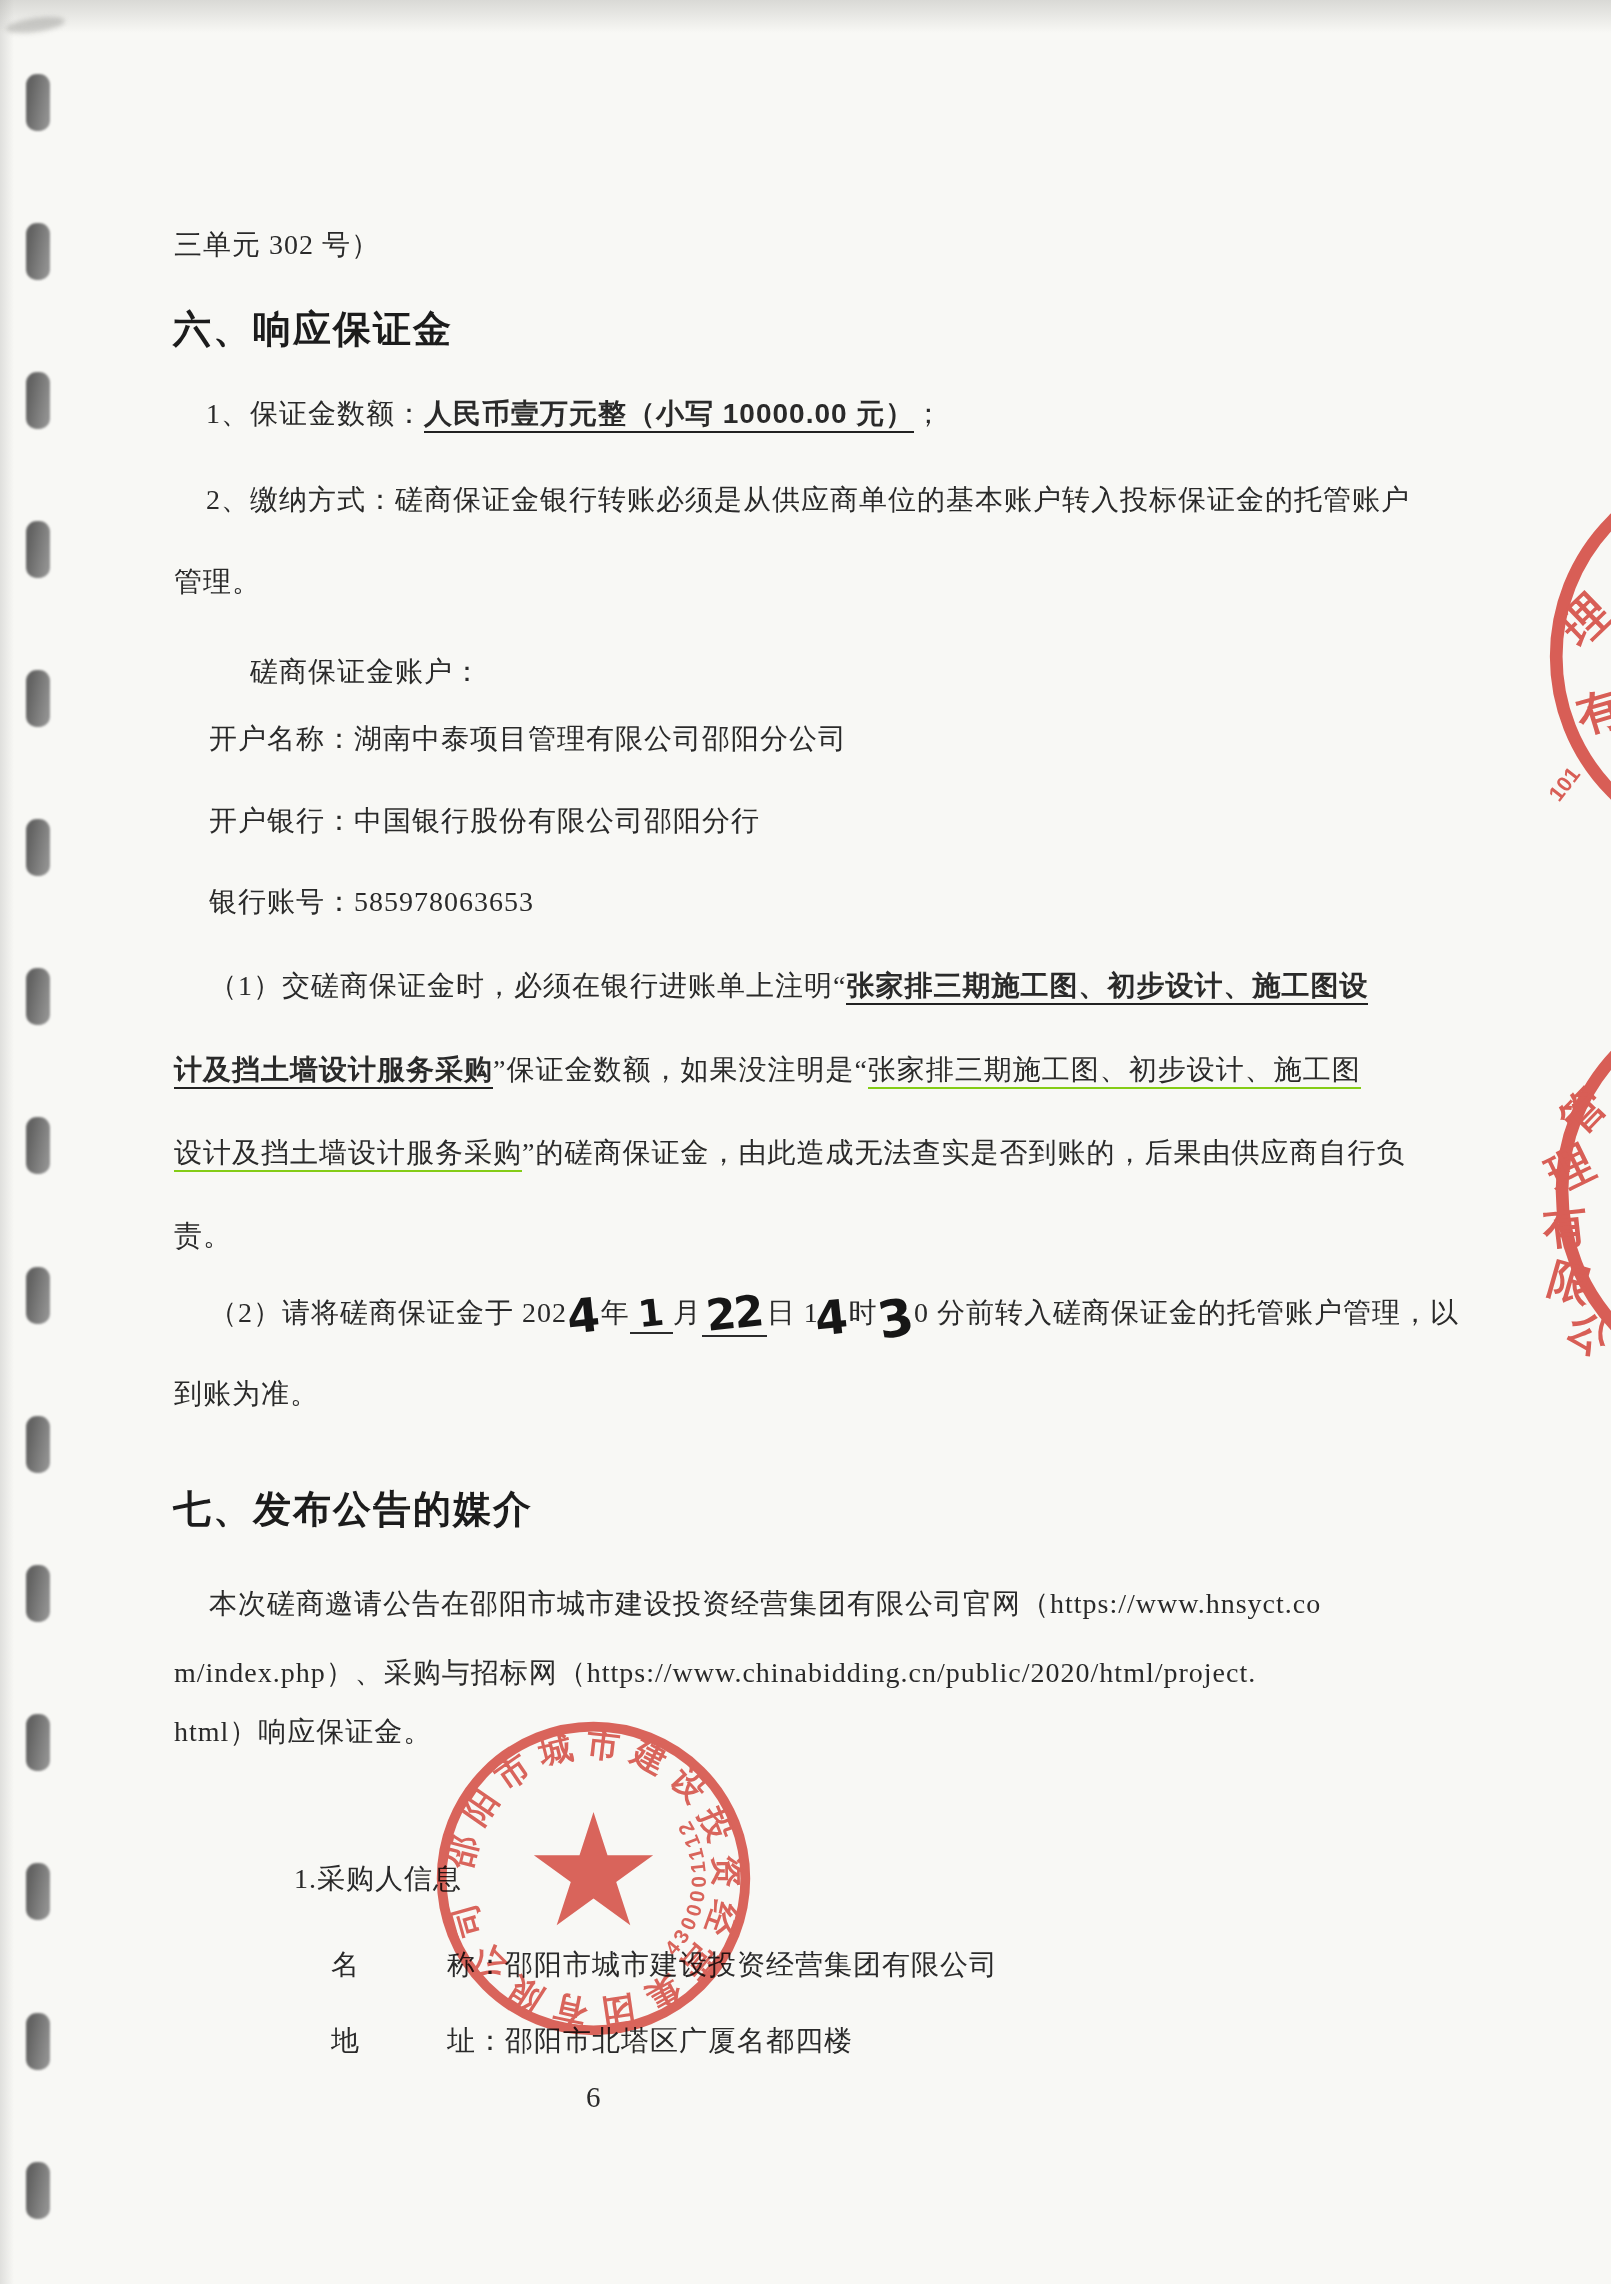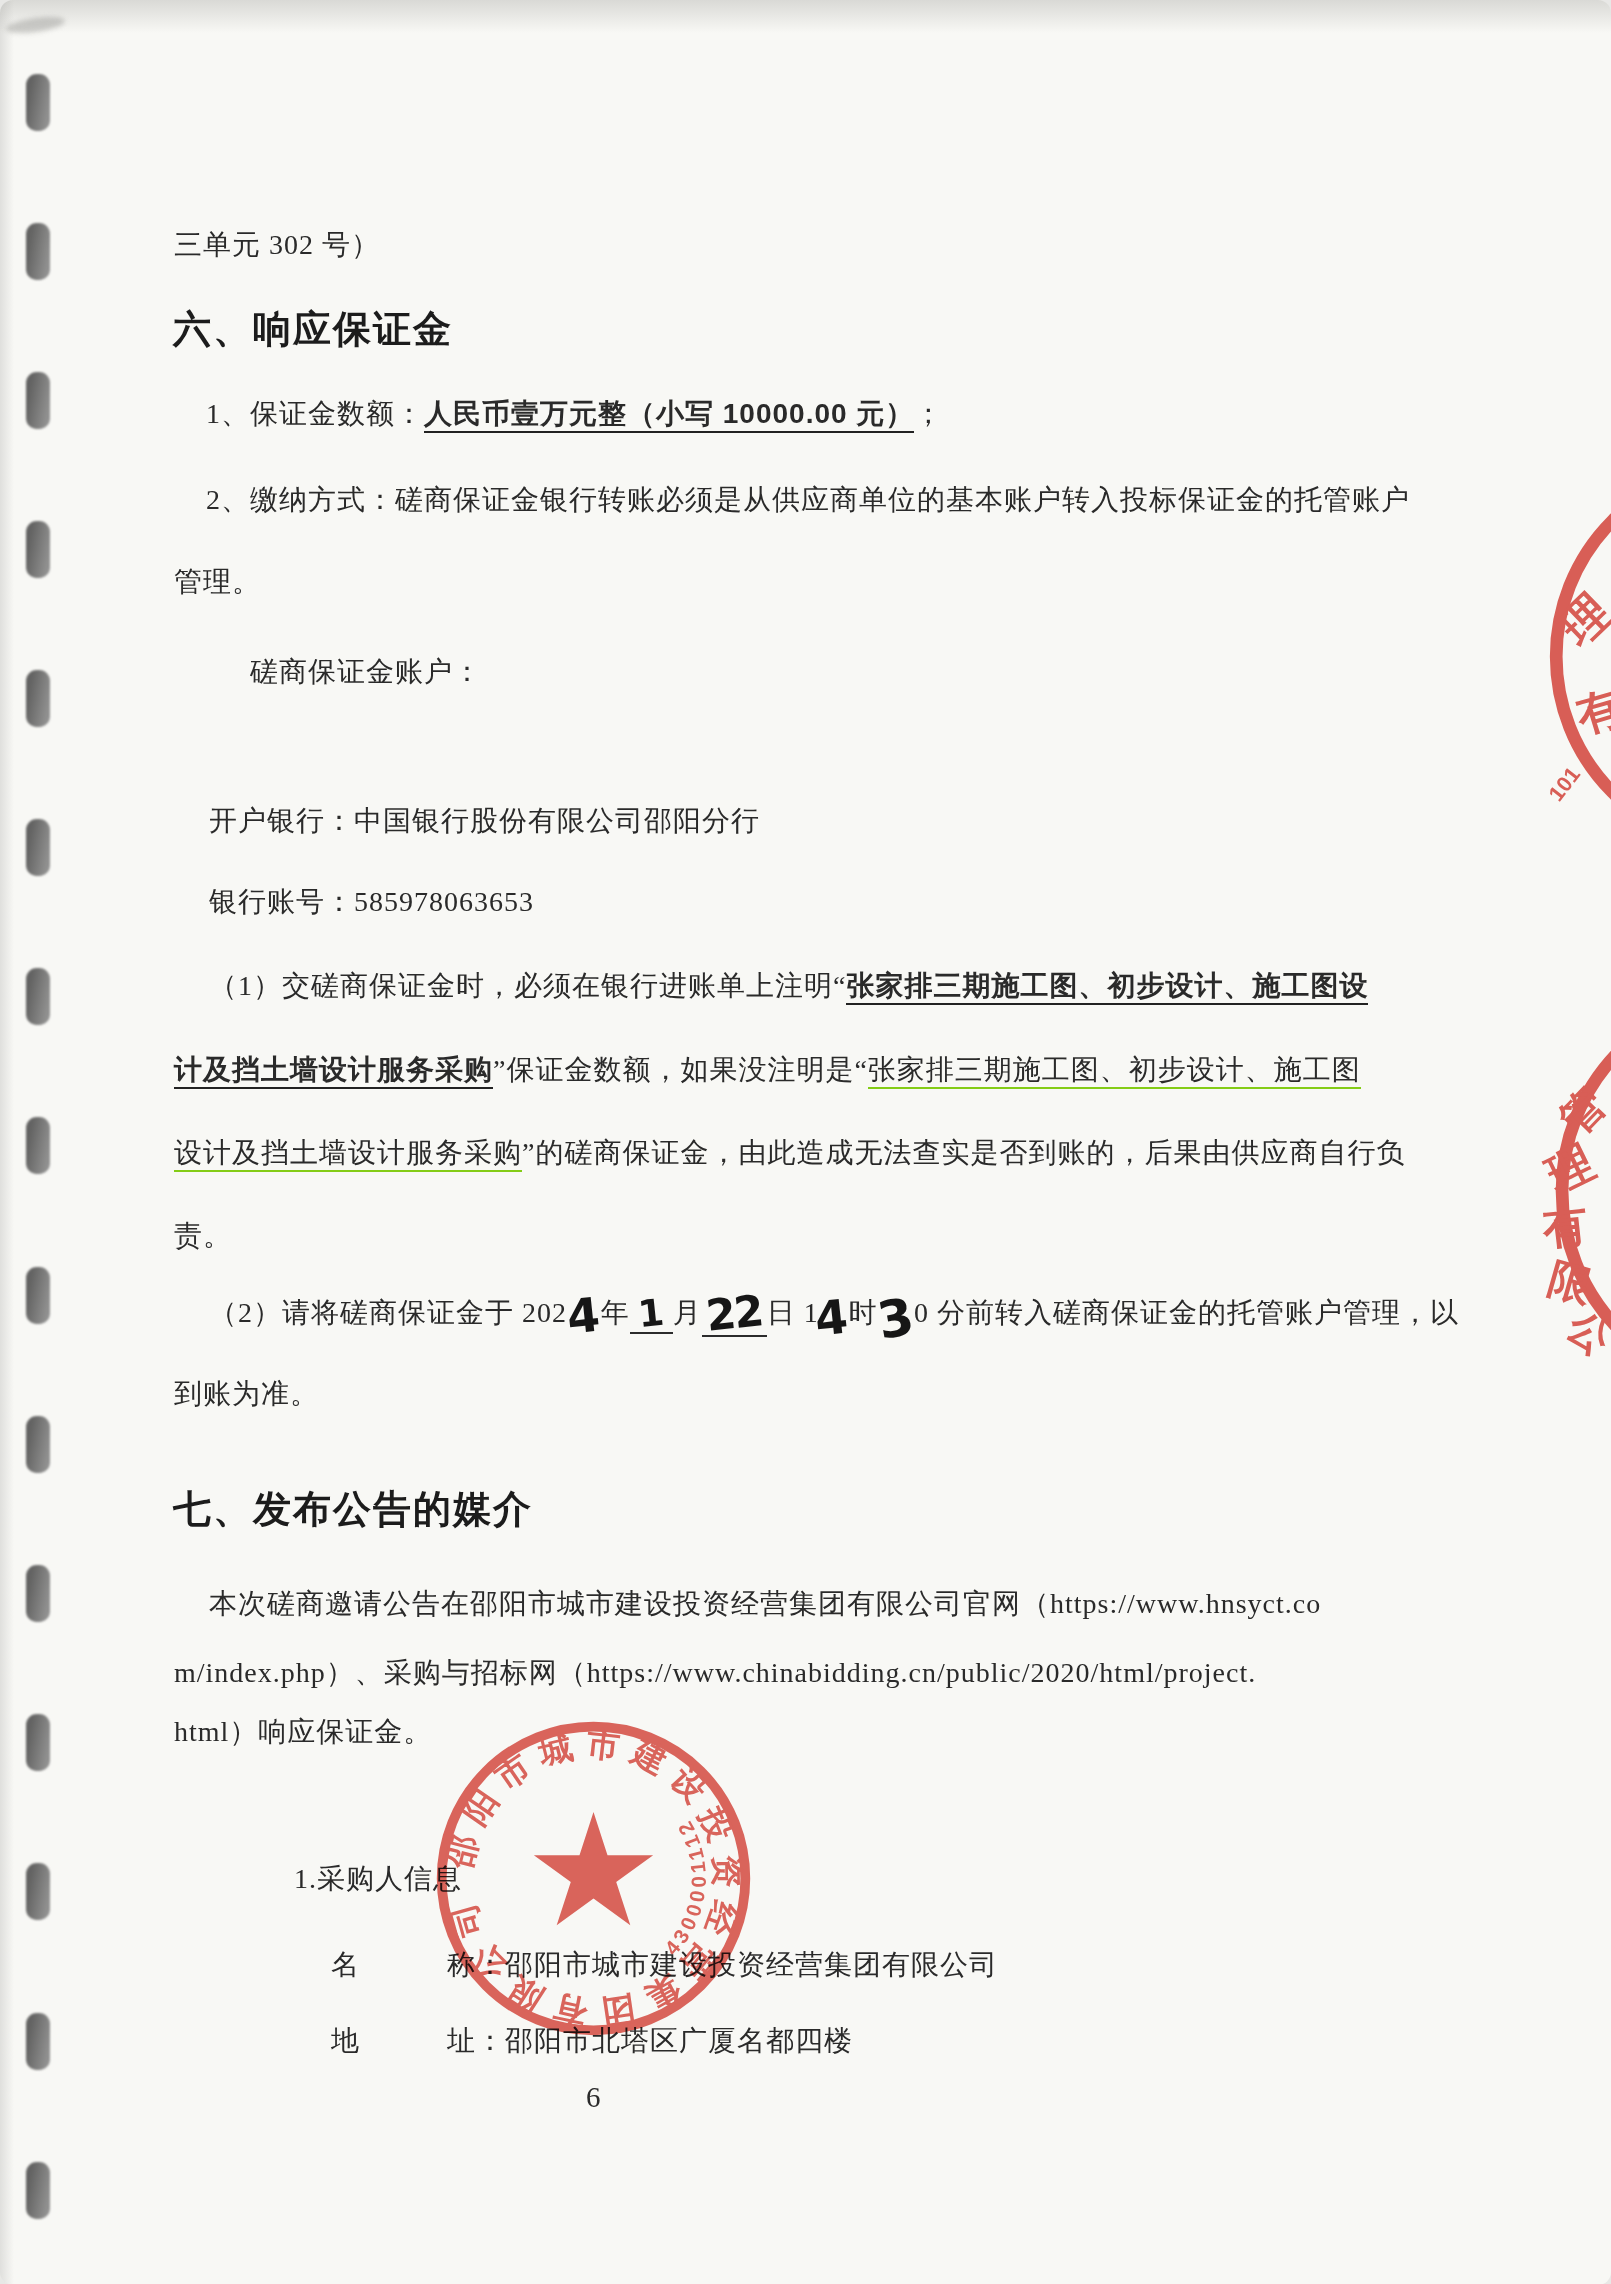--- a/index.html
+++ b/index.html
@@ -1,17 +1,17 @@
 <!DOCTYPE html>
 <html><head>
 <meta charset="utf-8">
 <style>
   html,body{margin:0;padding:0;background:#e8e8e6;}
   .page{position:relative;width:1611px;height:2285px;background:#f8f8f5;overflow:hidden;
-        font-family:"Liberation Serif",serif;color:#2a2a2a;border-radius:13px;}
+        font-family:"Liberation Serif",serif;color:#2a2a2a;}
   .scan-top{position:absolute;left:0;top:0;width:100%;height:33px;
         background:linear-gradient(180deg,rgba(160,160,155,.35),rgba(160,160,155,0));}
   .scan-left{position:absolute;left:0;top:0;width:13.7px;height:100%;
         background:linear-gradient(90deg,rgba(150,150,148,.25),rgba(150,150,148,0));}
   .corner-smudge{position:absolute;left:5.9px;top:17.6px;width:59px;height:13.7px;border-radius:50%;
         background:rgba(120,120,118,.35);filter:blur(2.9px);transform:rotate(-8deg);}
   .hole{position:absolute;left:25.5px;width:24.5px;height:57px;border-radius:10.8px;
         background:linear-gradient(100deg,#3f3f3f 20%,#777 85%);filter:blur(1.3px);opacity:.8;}
   .line{position:absolute;font-size:28px;letter-spacing:1px;white-space:nowrap;line-height:39px;}
   .heading{font-family:"Liberation Sans",sans-serif;font-weight:bold;font-size:38px;
@@ -65,20 +65,21 @@
   <div class="line heading" style="left:173px;top:310px">六、响应保证金</div>
 
   <div class="line" style="left:206px;top:394px">
     <span>1、保证金数额：</span><span class="boldseg u3">人民币壹万元整（小写 10000.00 元）</span><span>；</span>
   </div>
 
   <div class="line" style="left:206px;top:480px">2、缴纳方式：磋商保证金银行转账必须是从供应商单位的基本账户转入投标保证金的托管账户</div>
   <div class="line" style="left:174px;top:562px">管理。</div>
 
   <div class="line" style="left:250px;top:652px">磋商保证金账户：</div>
+  <div class="line" style="left:209px;top:719px">开户名称：湖南中泰项目管理有限公司邵阳分公司</div>
   <div class="line" style="left:209px;top:801px">开户银行：中国银行股份有限公司邵阳分行</div>
   <div class="line" style="left:209px;top:882px">银行账号：585978063653</div>
 
   <div class="line" style="left:209px;top:966px">
     <span>（1）交磋商保证金时，必须在银行进账单上注明“</span><span class="boldseg u3">张家排三期施工图、初步设计、施工图设</span>
   </div>
   <div class="line" style="left:174px;top:1050px">
     <span class="boldseg u3">计及挡土墙设计服务采购</span><span>”保证金数额，如果没注明是“</span><span class="u2">张家排三期施工图、初步设计、施工图</span>
   </div>
   <div class="line" style="left:174px;top:1133px">

